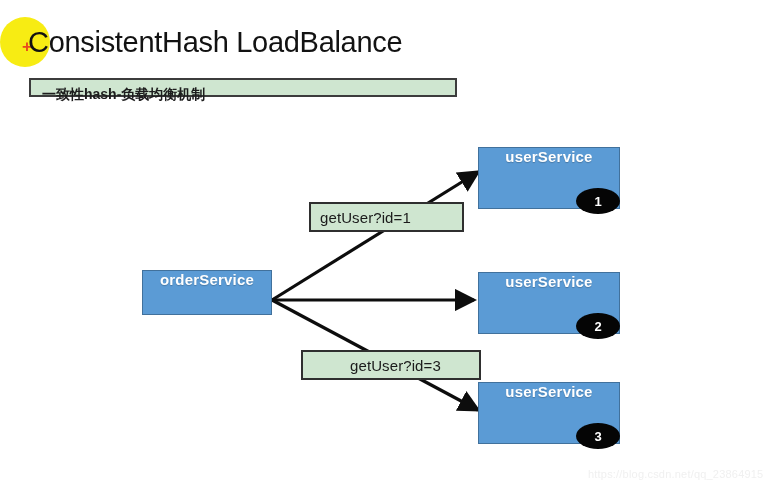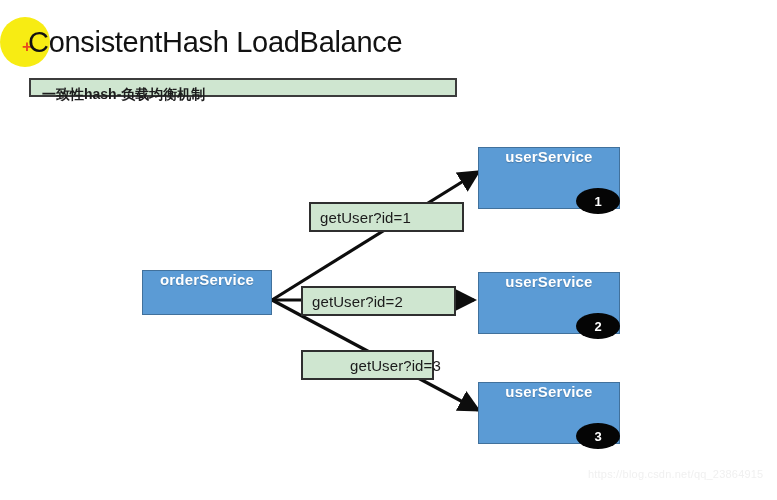--- a/index.html
+++ b/index.html
@@ -138,21 +138,21 @@
     padding-left: 9px;
   }
   .edge-label-text {
     font-size: 15px;
     color: #1b1b1b;
     letter-spacing: 0.1px;
     white-space: nowrap;
   }
   #edge-label-1 { left: 301px; top: 202px; width: 155px; height: 30px; margin-left: 8px; }
   #edge-label-2 { left: 301px; top: 286px; width: 155px; height: 30px; }
-  #edge-label-3 { left: 301px; top: 350px; width: 133px; height: 30px; padding-left: 47px; }
+  #edge-label-3 { left: 301px; top: 350px; width: 180px; height: 30px; padding-left: 47px; }
 
   .watermark {
     position: absolute;
     left: 588px;
     top: 468px;
     font-size: 11px;
     color: #f0f0f0;
     letter-spacing: 0.2px;
     white-space: nowrap;
   }
@@ -183,23 +183,20 @@
     </g>
   </svg>
 
   <div class="node" id="node-order">
     <span class="node-label">orderService</span>
   </div>
 
   <div class="edge-label" id="edge-label-1">
     <span class="edge-label-text">getUser?id=1</span>
   </div>
-  <div class="edge-label" id="edge-label-2">
-    <span class="edge-label-text">getUser?id=2</span>
-  </div>
   <div class="edge-label" id="edge-label-3">
     <span class="edge-label-text">getUser?id=3</span>
   </div>
 
   <div class="node" id="node-user-1">
     <span class="node-label">userService</span>
   </div>
   <div class="badge" id="badge-1">
     <span class="badge-text">1</span>
   </div>

